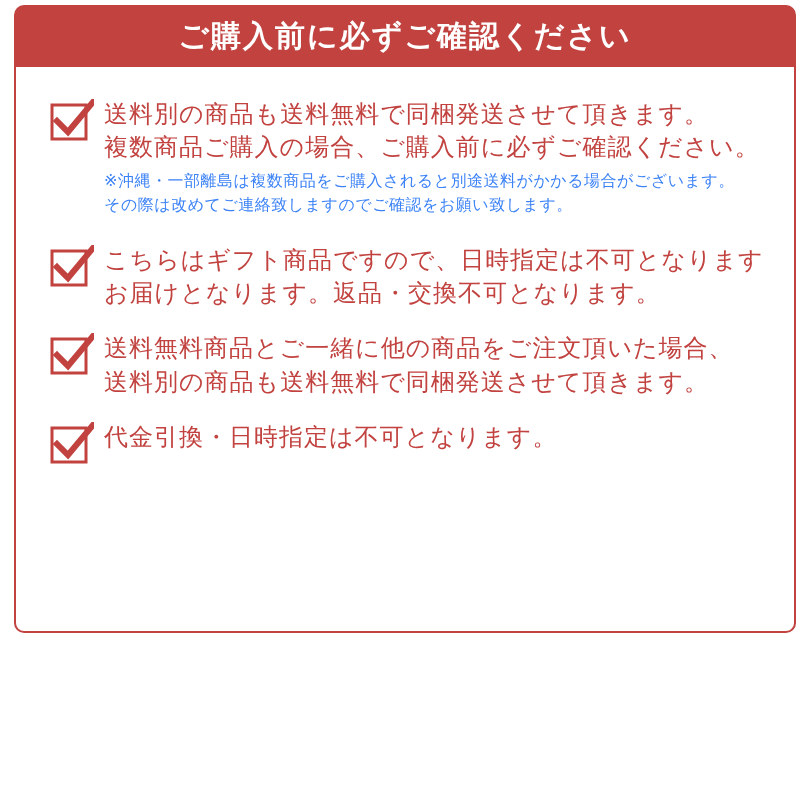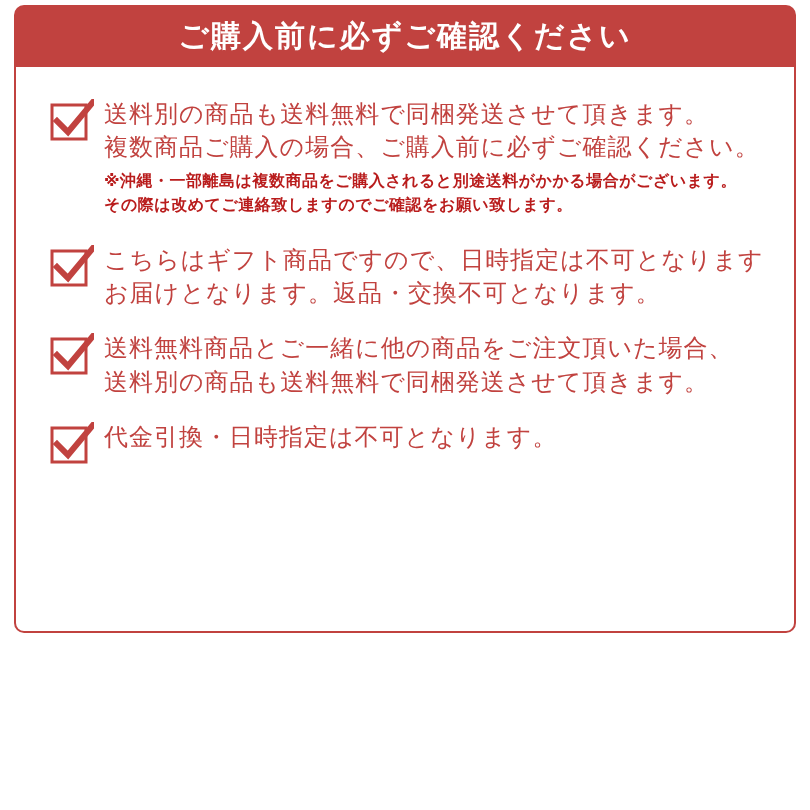--- a/index.html
+++ b/index.html
@@ -70,23 +70,22 @@
     font-size: 24px;
     line-height: 1.38;
     letter-spacing: 1px;
     color: #c1423f;
     white-space: nowrap;
   }
   .line-sub {
     font-size: 16px;
     line-height: 1.5;
     letter-spacing: 0.5px;
-    color: #b91c1c;
+    color: #3b82f6;
     white-space: nowrap;
-    font-weight: bold;
   }
   .sub-block {
     margin-top: 6px;
   }
   .item-2 { margin-bottom: 22px; }
   .item-3 { margin-bottom: 22px; }
   .item-4 { margin-bottom: 0; }
 </style>
 </head>
 <body>

